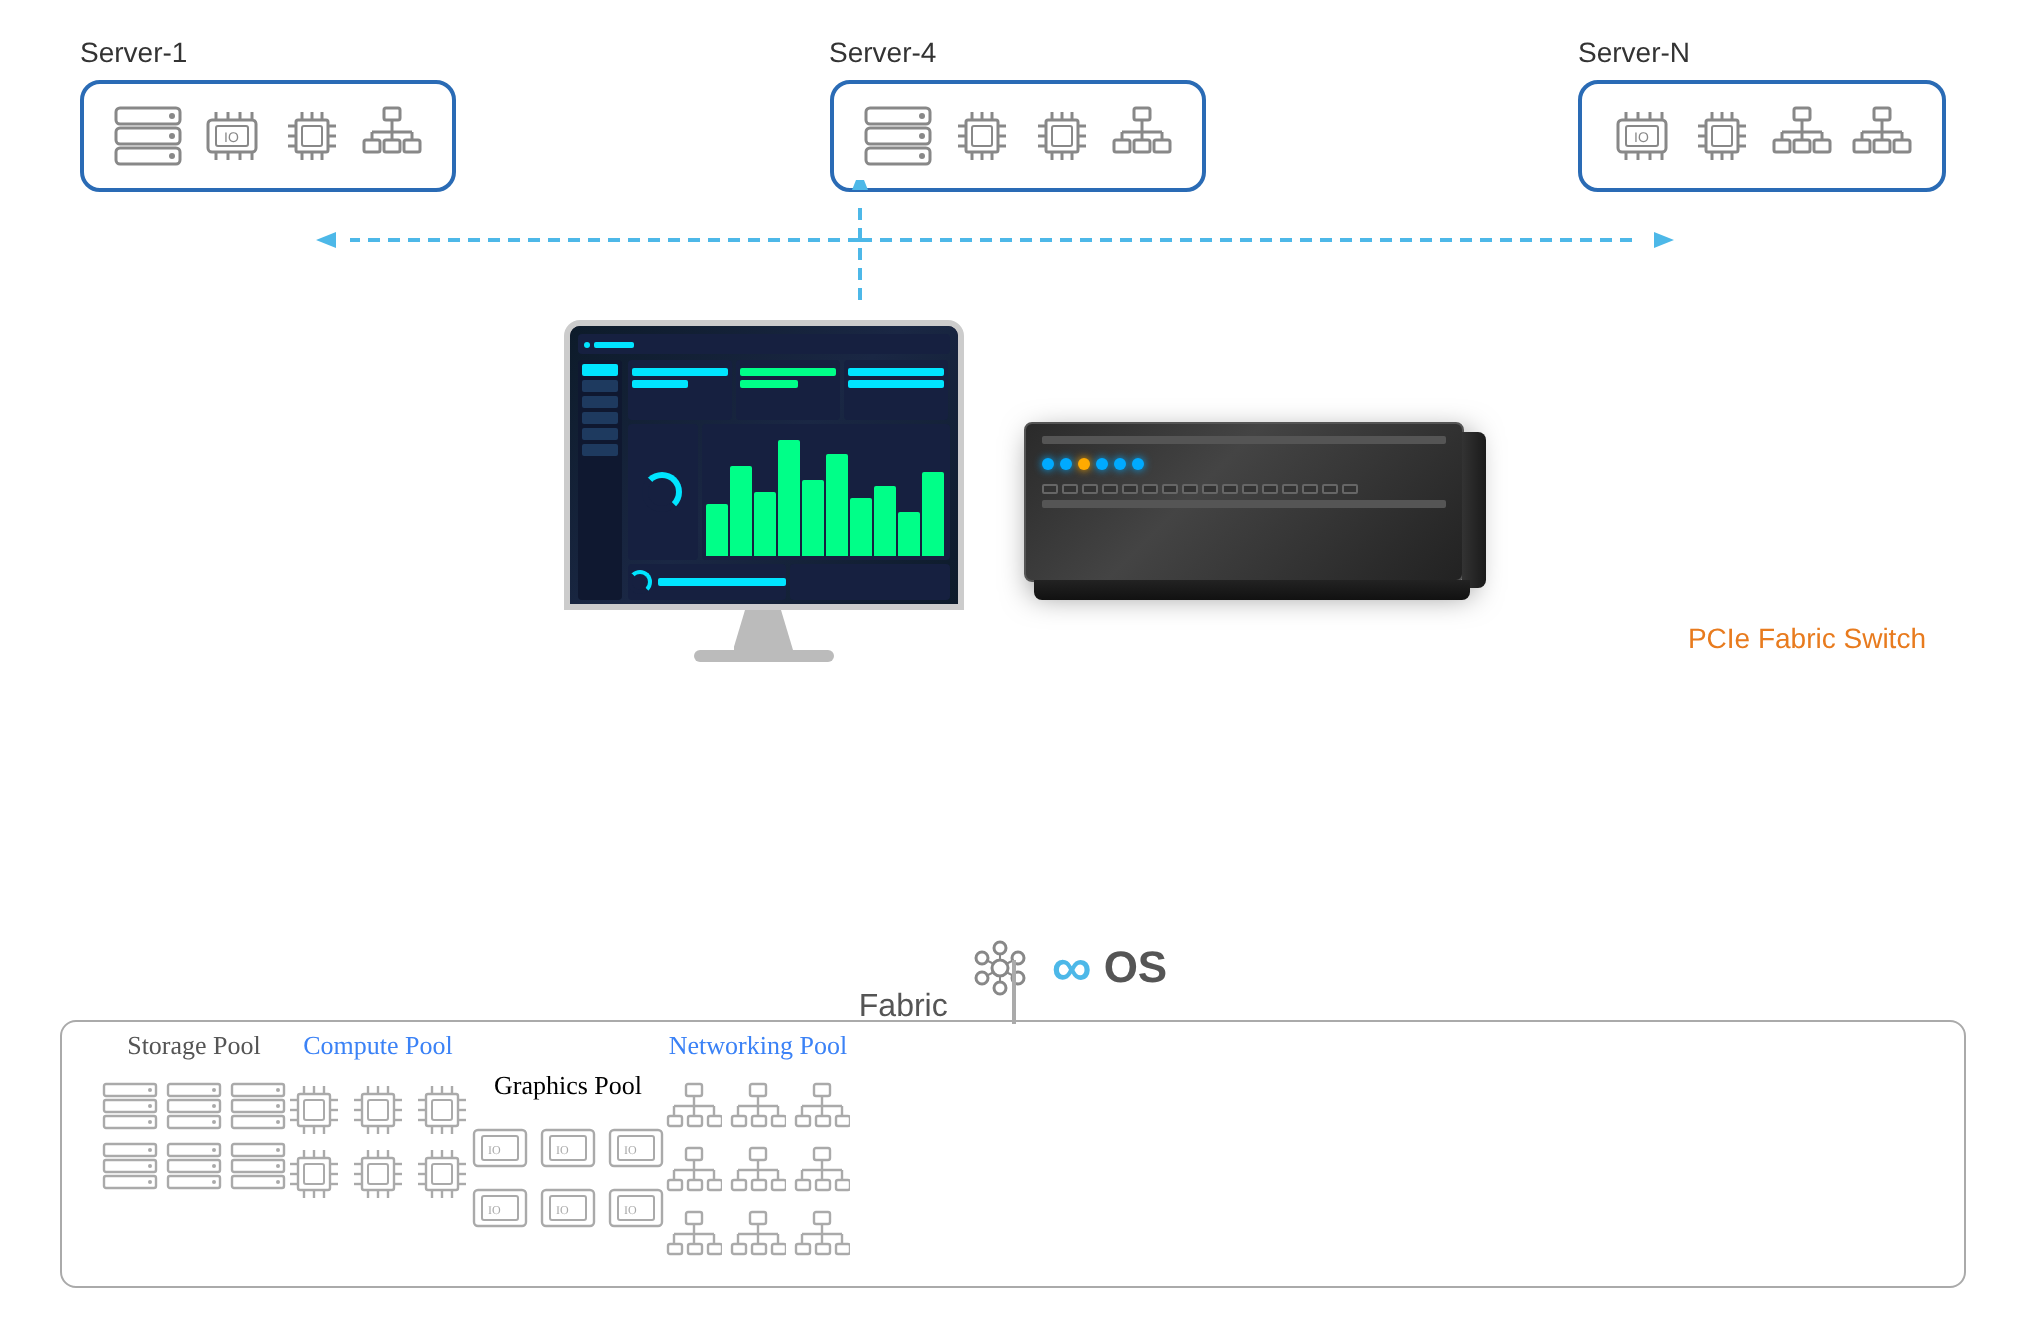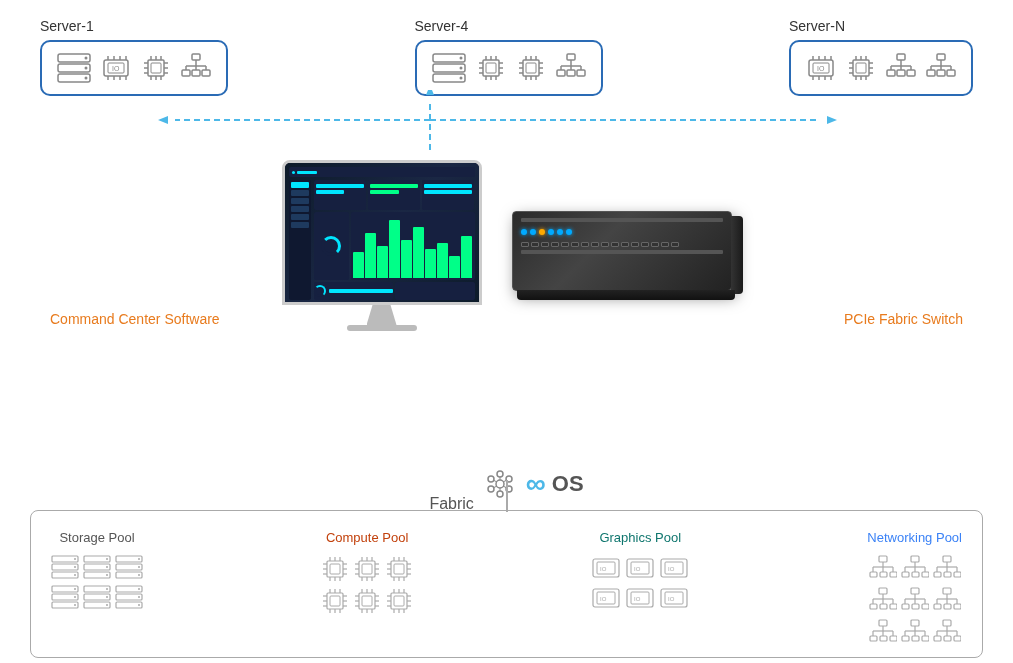--- a/index.html
+++ b/index.html
@@ -352,25 +352,26 @@
       position: absolute;
       top: 510px;
       left: 0;
       right: 0;
       padding: 0 30px;
     }
 
     .pools-border {
       border: 1.5px solid #aaa;
       border-radius: 8px;
-      padding: 19px 20px 10px 20px;
-      display: flex;
-      justify-content: space-between;
+      padding: 4px 20px 10px 20px;
+      display: flex;
+      justify-content: flex-start;
       align-items: flex-start;
       position: relative;
+      font-family: Liberation Serif, serif;
     }
 
     
     .vert-line {
       position: absolute;
       top: 480px;
       left: 50%;
       width: 2px;
       height: 32px;
       background: #aaa;
@@ -384,22 +385,22 @@
       gap: 6px;
     }
 
     .pool-label {
       font-size: 13px;
       color: #555;
       margin-bottom: 4px;
     }
 
     .pool-label.storage { color: #555; }
-    .pool-label.compute { color: #c2410c; }
-    .pool-label.graphics { color: #0f766e; }
+    .pool-label.compute { color: #3b82f6; }
+    .pool-label.graphics { color: #000000; margin-top: 20px; }
     .pool-label.networking { color: #3b82f6; }
   </style>
 </head>
 <body>
 
 <div class="diagram">
 
   <div class="servers-row">
 
     <div class="server-group">
@@ -582,24 +583,20 @@
 
     <line x1="430" y1="30" x2="430" y2="10" stroke="#4db8e8" stroke-width="2" stroke-dasharray="6,4"></line>
     <polygon points="426,5 434,5 430,-5" fill="#4db8e8"></polygon>
 
     <line x1="430" y1="30" x2="820" y2="30" stroke="#4db8e8" stroke-width="2" stroke-dasharray="6,4"></line>
     <polygon points="827,26 827,34 837,30" fill="#4db8e8"></polygon>
 
     <line x1="430" y1="60" x2="430" y2="30" stroke="#4db8e8" stroke-width="2" stroke-dasharray="6,4"></line>
   </svg>
 
-  <div class="label-command">
-    <span>Command Center
-Software</span>
-  </div>
 
   <div class="label-pcie">
     <span>PCIe Fabric
 Switch</span>
   </div>
 
   <div style="position:absolute; top:160px; left:50%; transform:translateX(-50%); display:flex; align-items:flex-end; gap:30px;">
 
     <div class="monitor-wrap">
       <div class="monitor">

